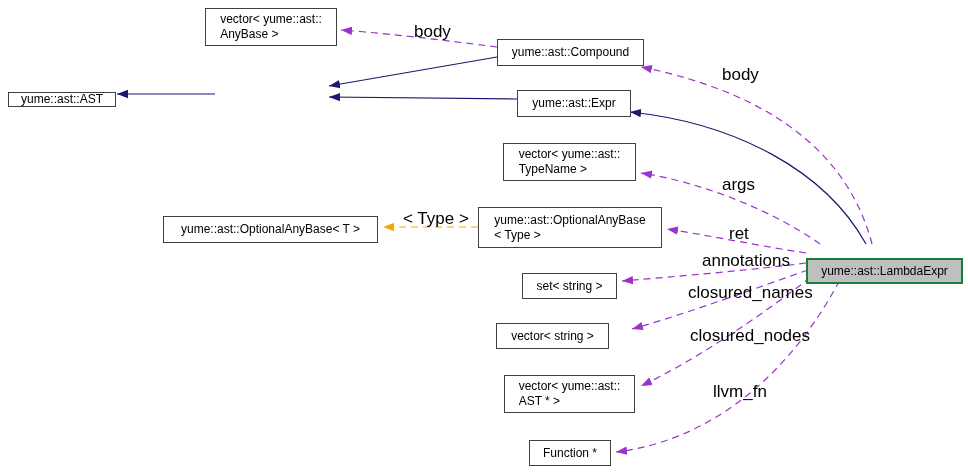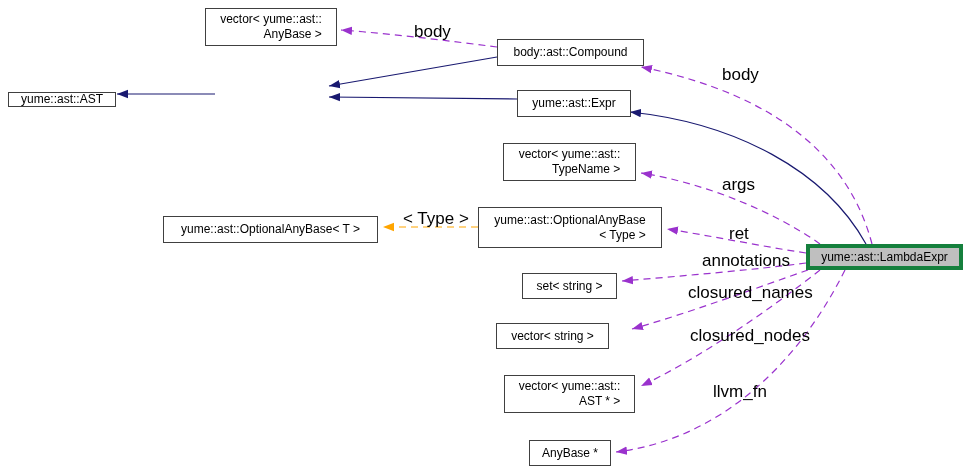--- a/index.html
+++ b/index.html
@@ -20,29 +20,30 @@
   .mh-tpl { fill: var(--template-edge, #ffa500); }
   .node {
     position: absolute;
     box-sizing: border-box;
     background: var(--node-fill, #ffffff);
     border: 1.5px solid var(--node-border, #404040);
     color: var(--text, #000000);
     display: flex;
     align-items: center;
     justify-content: center;
-    text-align: right;
+    text-align: left;
     font-size: 12px;
     line-height: 15px;
     white-space: pre-line;
     cursor: pointer;
   }
   .node.highlight {
     background: var(--highlight-fill, #bfbfbf);
-    border: 4px solid #15803d;
+    border: 2px solid #15803d;
+    margin-top: 14px;
   }
   .edge-label {
     position: absolute;
     font-size: 17px;
     color: var(--text, #000000);
     white-space: nowrap;
   }
 </style>
 </head>
 <body>
@@ -78,40 +79,40 @@
 
     <path class="tpl" marker-end="url(#m-tpl)" d="M478,227 L383,227"></path>
   </svg>
 
   <div class="node" style="left:205px;top:8px;width:132px;height:38px">vector&lt; yume::ast::
 AnyBase &gt;</div>
 
   <div class="node" style="left:8px;top:92px;width:108px;height:15px">yume::ast::AST</div>
 
 
-  <div class="node" style="left:497px;top:39px;width:147px;height:27px">body::ast::Compound</div>
+  <div class="node" style="left:497px;top:39px;width:147px;height:27px">yume::ast::Compound</div>
 
   <div class="node" style="left:517px;top:90px;width:114px;height:27px">yume::ast::Expr</div>
 
   <div class="node" style="left:503px;top:143px;width:133px;height:38px">vector&lt; yume::ast::
 TypeName &gt;</div>
 
   <div class="node" style="left:163px;top:216px;width:215px;height:27px">yume::ast::OptionalAnyBase&lt; T &gt;</div>
 
   <div class="node" style="left:478px;top:207px;width:184px;height:41px">yume::ast::OptionalAnyBase
 &lt; Type &gt;</div>
 
   <div class="node" style="left:522px;top:273px;width:95px;height:26px">set&lt; string &gt;</div>
 
   <div class="node" style="left:496px;top:323px;width:113px;height:26px">vector&lt; string &gt;</div>
 
   <div class="node" style="left:504px;top:375px;width:131px;height:38px">vector&lt; yume::ast::
 AST * &gt;</div>
 
-  <div class="node" style="left:529px;top:440px;width:82px;height:26px">AnyBase *</div>
+  <div class="node" style="left:529px;top:440px;width:82px;height:26px">Function *</div>
 
   <div class="node highlight" style="left:806px;top:244px;width:157px;height:26px">yume::ast::LambdaExpr</div>
 
   <span class="edge-label" style="left:414px;top:22px">body</span>
 
   <span class="edge-label" style="left:722px;top:65px">body</span>
 
   <span class="edge-label" style="left:722px;top:175px">args</span>
 
   <span class="edge-label" style="left:729px;top:224px">ret</span>

